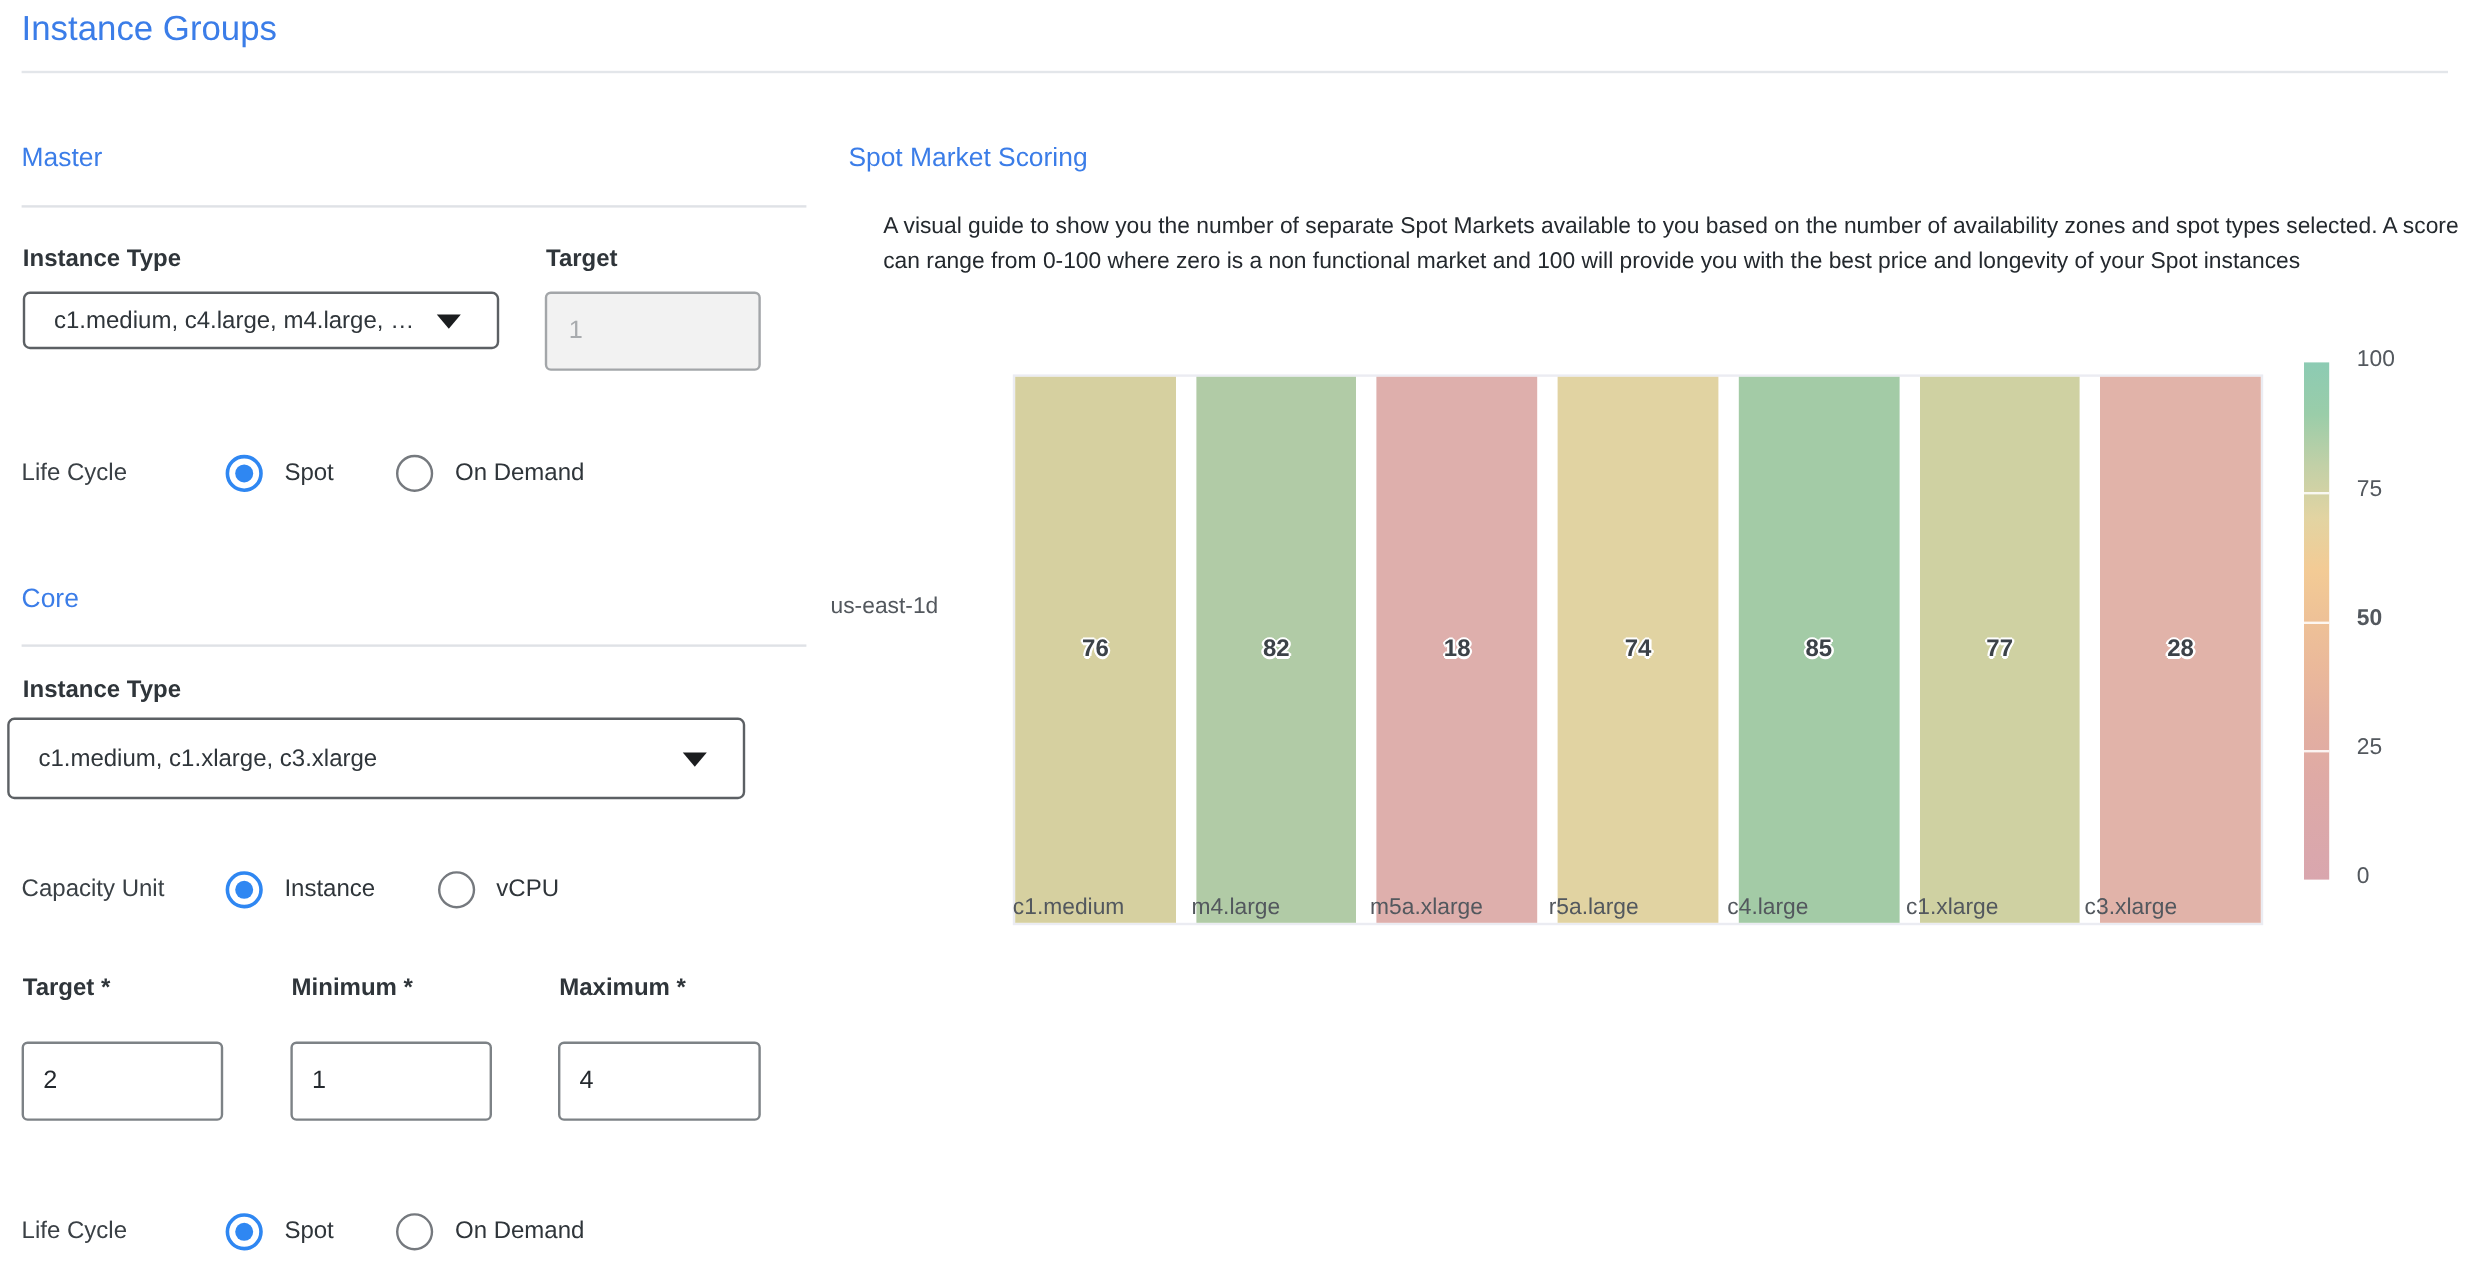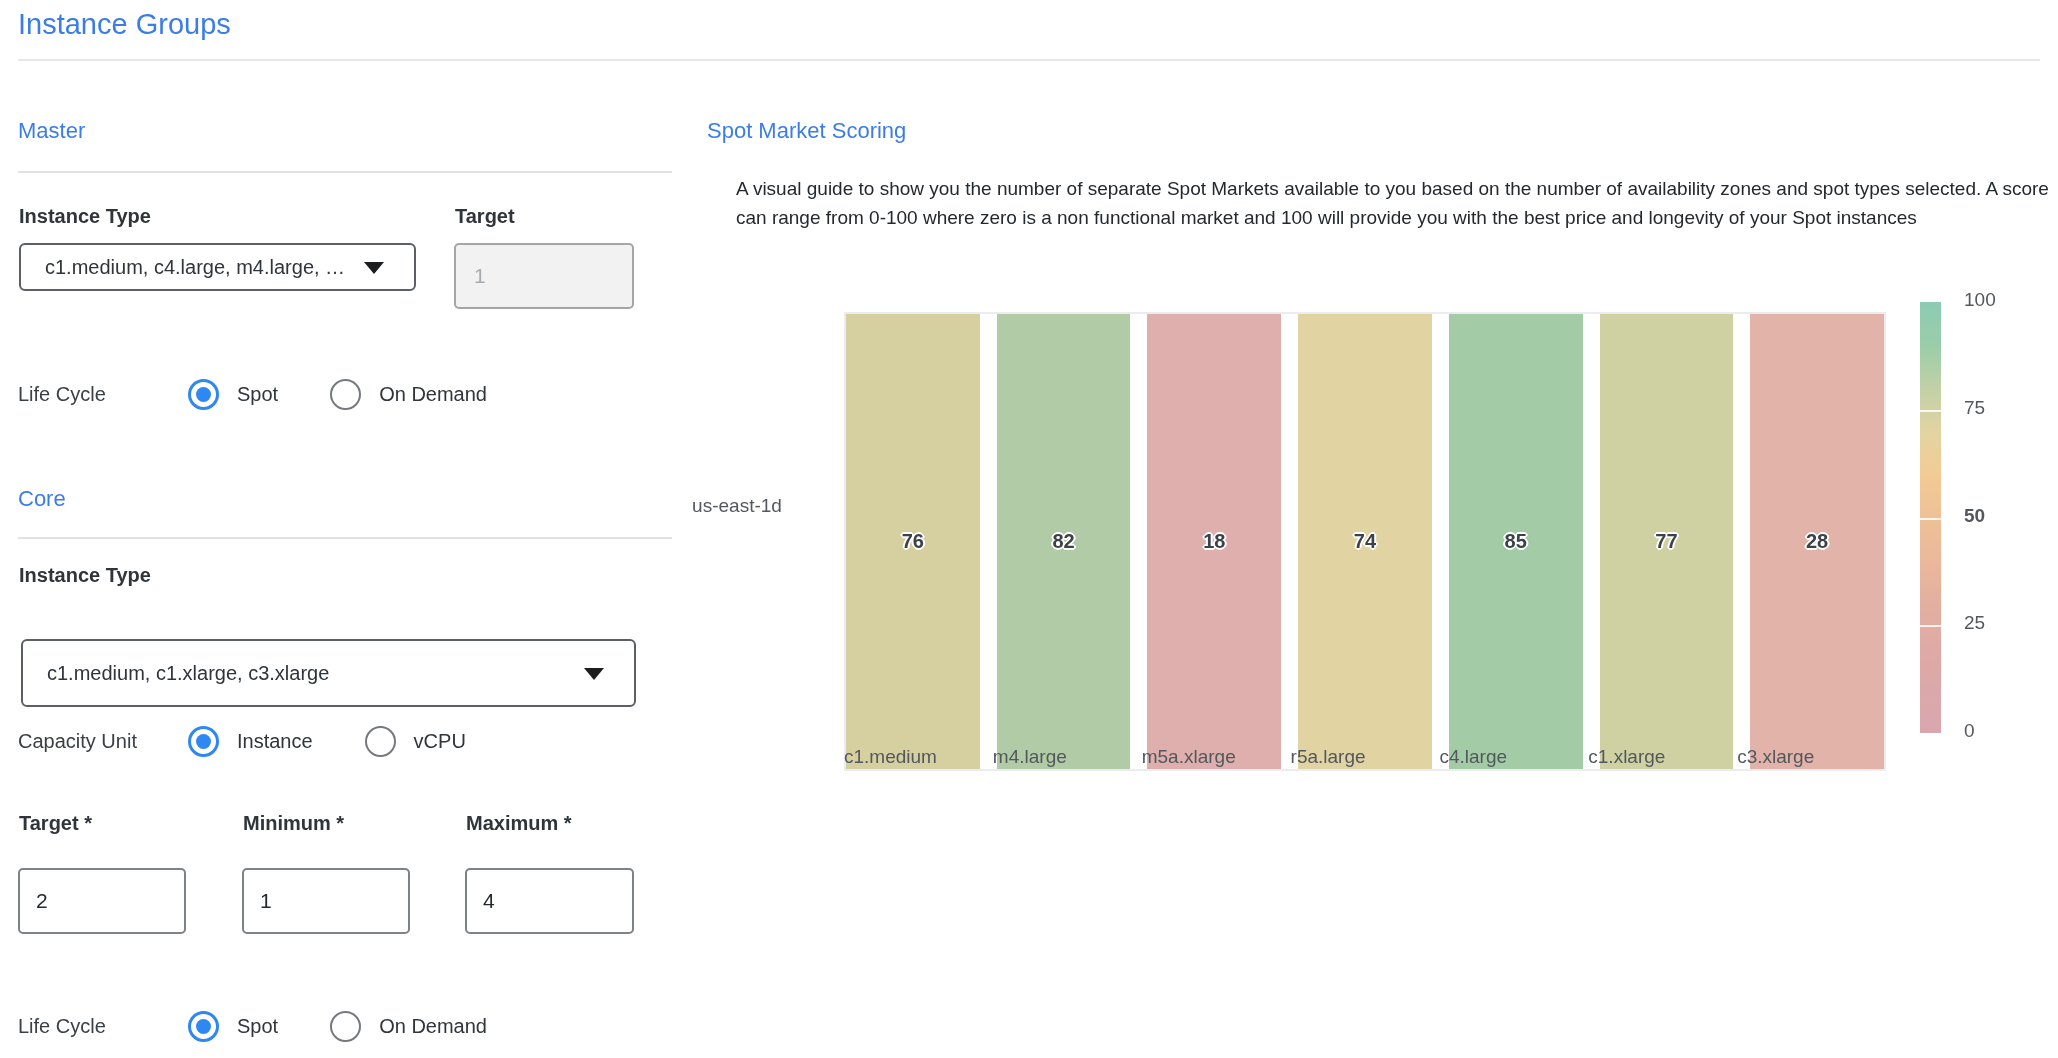--- a/index.html
+++ b/index.html
@@ -88,21 +88,21 @@
         <span class="radio"></span>
         <span class="radio-label">On Demand</span>
       </div>
     </div>
   </div>
 
   <h2 class="abs section-heading" style="left:18px; top:486px;">Core</h2>
   <div class="abs divider divider-sec" style="left:18px; top:537px;"></div>
 
   <label class="abs field-label" style="left:19px; top:564px;">Instance Type</label>
-  <div class="abs dropdown" style="left:21px; top:598px; width:615px; height:68px;margin-top:41px;">
+  <div class="abs dropdown" style="left:6px; top:598px; width:615px; height:68px;">
     <span class="dropdown-text">c1.medium, c1.xlarge, c3.xlarge</span>
     <span class="caret"></span>
   </div>
 
   <div class="abs radio-row" style="left:18px; top:724px; width:654px;">
     <span class="row-label">Capacity Unit</span>
     <div class="radio-group">
       <div class="radio-option">
         <span class="radio radio--selected"></span>
         <span class="radio-label">Instance</span>

